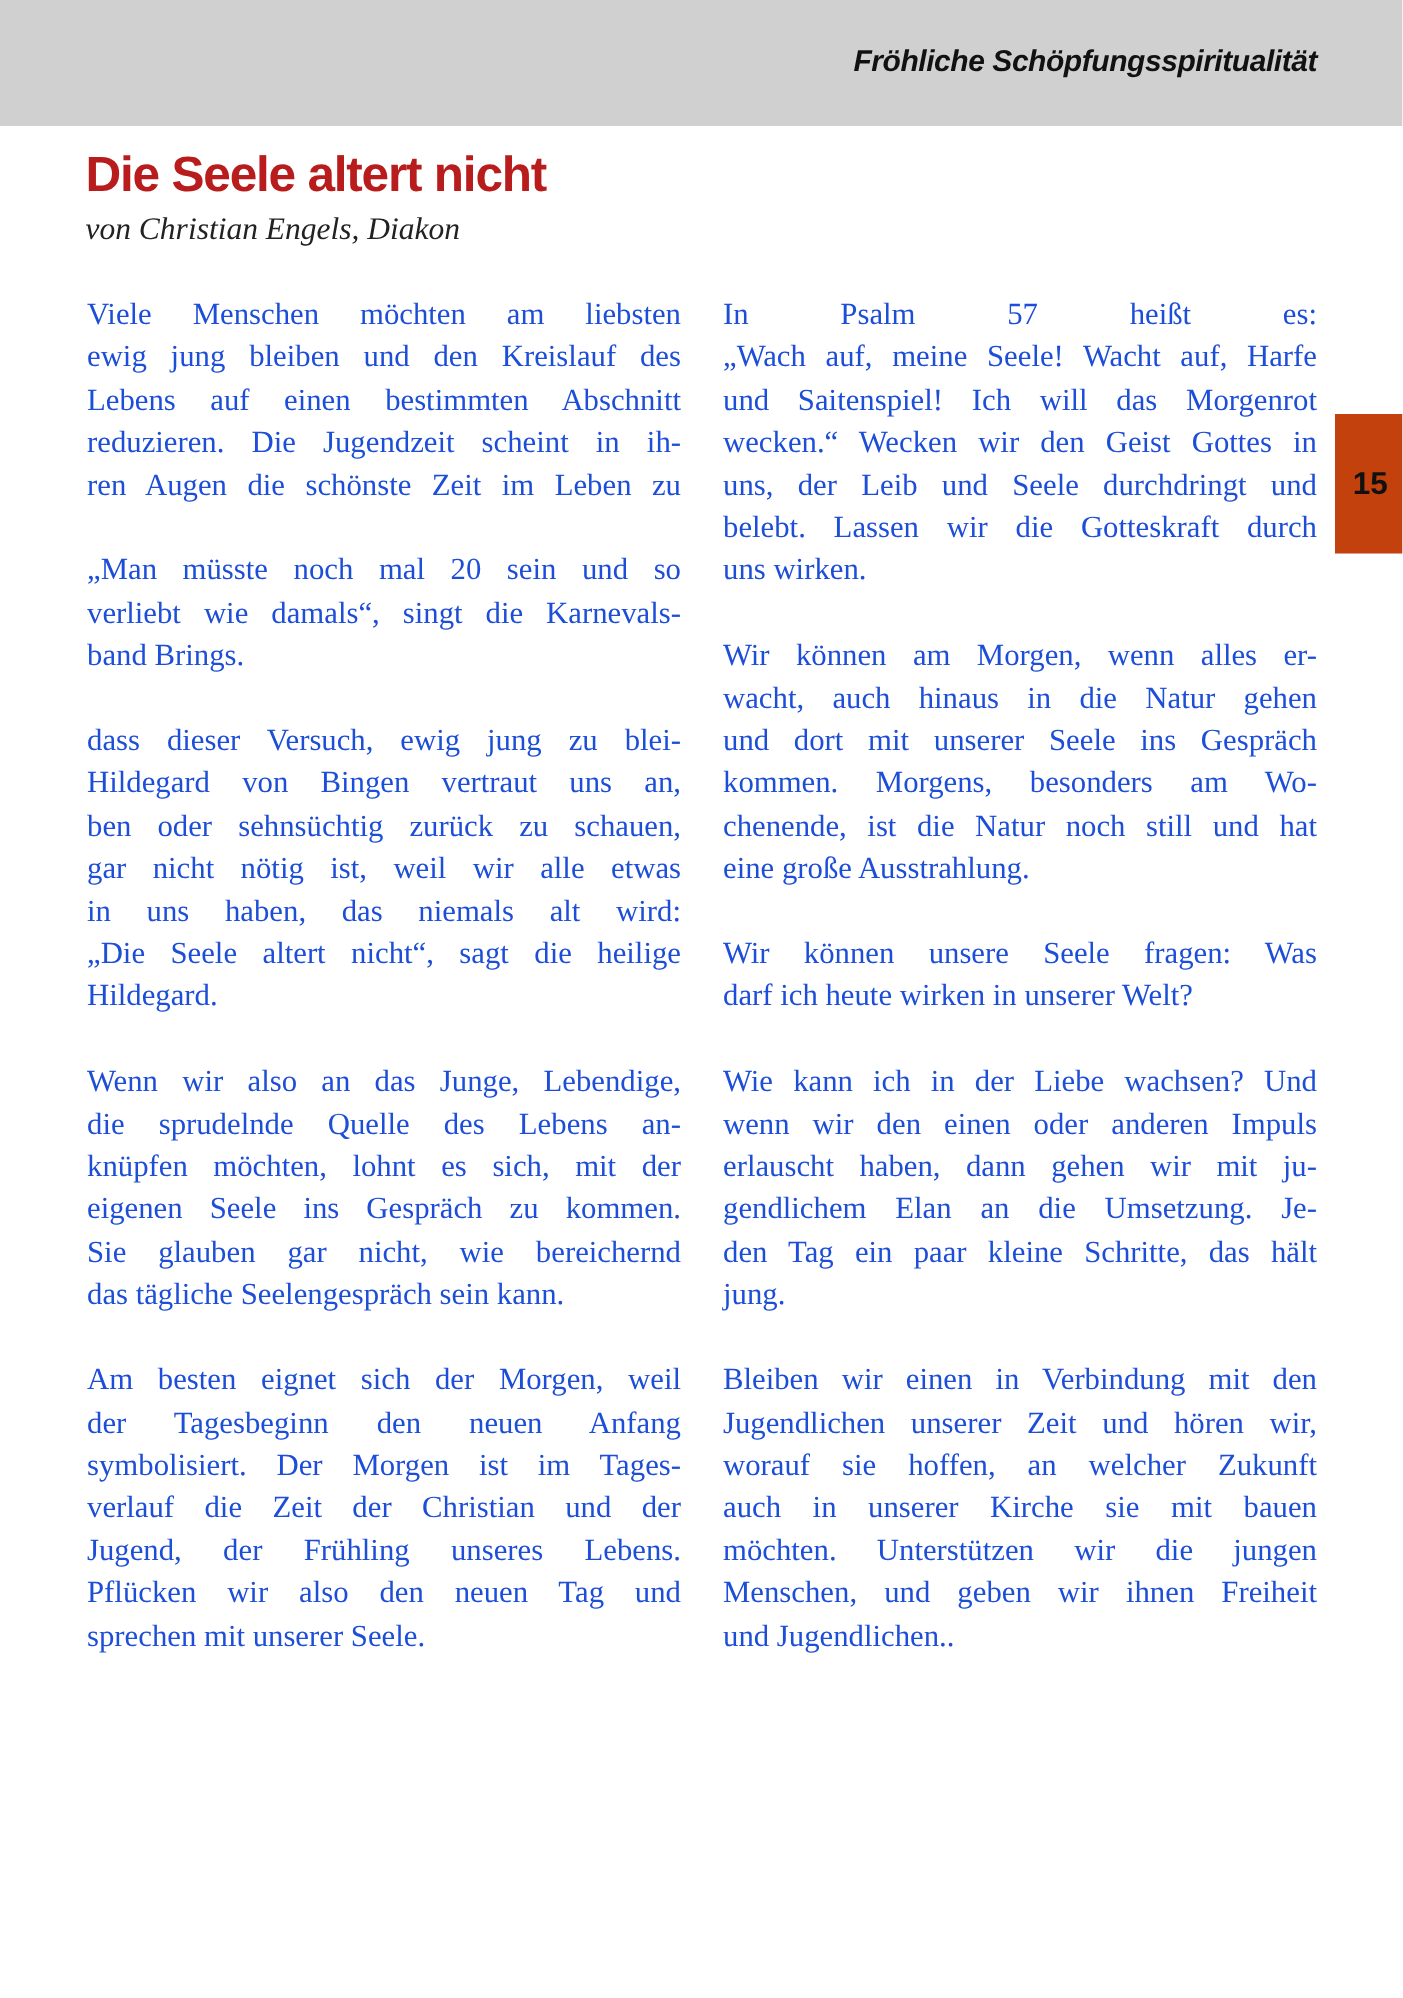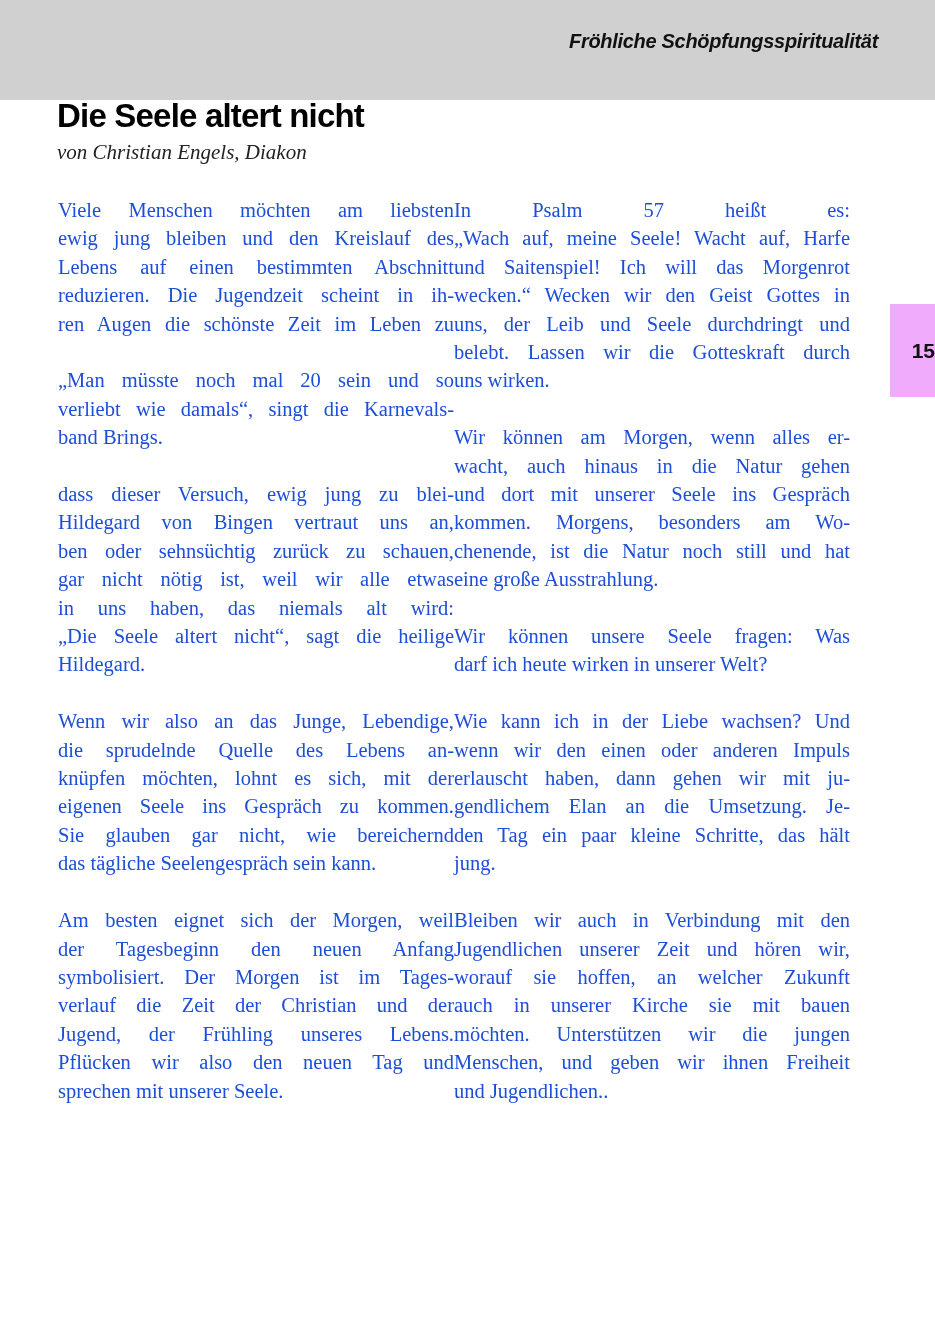--- a/index.html
+++ b/index.html
@@ -1,56 +1,56 @@
 <!DOCTYPE html>
 <html><head>
 <meta charset="utf-8">
 <style>
   html, body { margin: 0; padding: 0; background: #ffffff; }
   body {
     width: 935px; height: 1332px; position: relative; overflow: hidden;
     color: #1a1a1a;
   }
   .header-band {
-    position: absolute; left: 0; top: 0; width: 935px; height: 100px;
+    position: absolute; left: 0; top: 0; width: 935px; height: 84px;
     background: #d0d0d0;
   }
   .running-head {
     position: absolute; right: 57px; top: 30px;
     font-family: "Liberation Sans", sans-serif;
     font-style: italic; font-weight: bold; font-size: 20px;
     letter-spacing: -0.3px; color: #111;
   }
   .page-tab {
-    position: absolute; left: 890px; top: 304px; width: 45px; height: 93px;
-    background: #f0abfc;
-    display: flex; align-items: center; justify-content: flex-end;
+    position: absolute; left: 890px; top: 276px; width: 45px; height: 93px;
+    background: #c2410c;
+    display: flex; align-items: center; justify-content: center;
   }
   .page-number {
     font-family: "Liberation Sans", sans-serif; font-weight: bold;
     font-size: 21px; color: #111; margin-left: 2px;
   }
   .title {
     position: absolute; left: 57px; top: 96px; margin: 0;
     font-family: "Liberation Sans", sans-serif; font-weight: bold;
-    font-size: 33px; letter-spacing: -0.8px; color: #000000; line-height: 1.2; text-align: center;
+    font-size: 33px; letter-spacing: -0.8px; color: #b91c1c; line-height: 1.2; text-align: center;
   }
   .byline {
     position: absolute; left: 57px; top: 140px;
     font-family: "Liberation Serif", serif; font-style: italic;
     font-size: 21px; color: #222;
   }
   .column {
     position: absolute; top: 196px; width: 396px;
     font-family: "Liberation Serif", serif; font-size: 20.5px;
     line-height: 28.4px; text-align: justify; color: #1d4ed8;
     hyphens: manual;
   }
   .col-left { left: 58px; }
-  .col-right { left: 454px; }
+  .col-right { left: 482px; }
   .column p { margin: 0 0 28.4px 0; }
   .column p.tight { margin-bottom: 0; }
   .line { display: block; text-align: justify; text-align-last: justify; }
   .line.last { text-align-last: left; }
 </style>
 </head>
 <body>
 
 <div class="header-band">
   <div class="running-head">Fröhliche Schöpfungsspiritualität</div>
@@ -127,21 +127,21 @@
     </p>
     <p>
       <span class="line">Wie kann ich in der Liebe wachsen? Und</span>
       <span class="line">wenn wir den einen oder anderen Impuls</span>
       <span class="line">erlauscht haben, dann gehen wir mit ju-</span>
       <span class="line">gendlichem Elan an die Umsetzung. Je-</span>
       <span class="line">den Tag ein paar kleine Schritte, das hält</span>
       <span class="line last">jung.</span>
     </p>
     <p class="tight">
-      <span class="line">Bleiben wir auch in Verbindung mit den</span>
+      <span class="line">Bleiben wir einen in Verbindung mit den</span>
       <span class="line">Jugendlichen unserer Zeit und hören wir,</span>
       <span class="line">worauf sie hoffen, an welcher Zukunft</span>
       <span class="line">auch in unserer Kirche sie mit bauen</span>
       <span class="line">möchten. Unterstützen wir die jungen</span>
       <span class="line">Menschen, und geben wir ihnen Freiheit</span>
       <span class="line last">und Jugendlichen..</span>
     </p>
   </div>
 
 </body></html>

